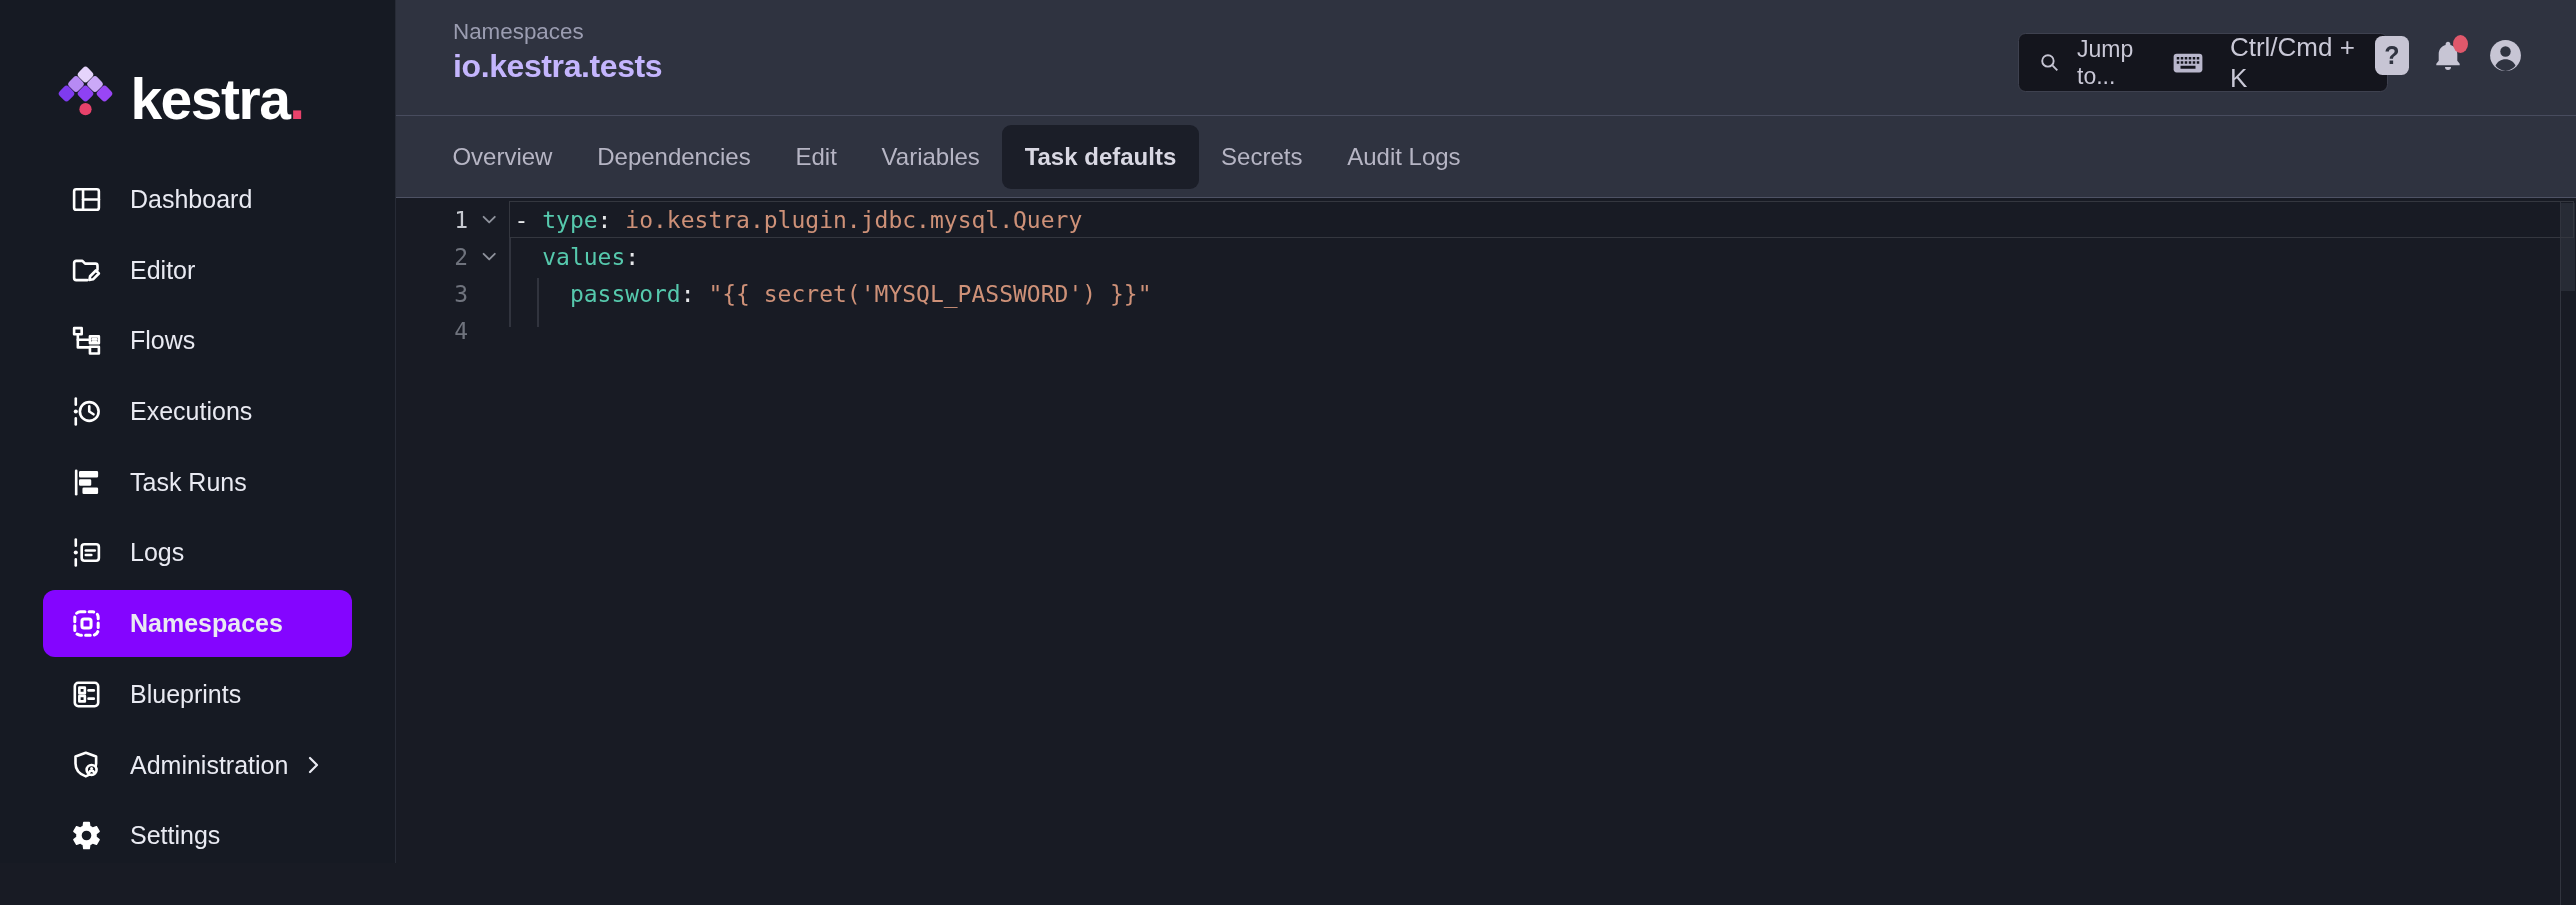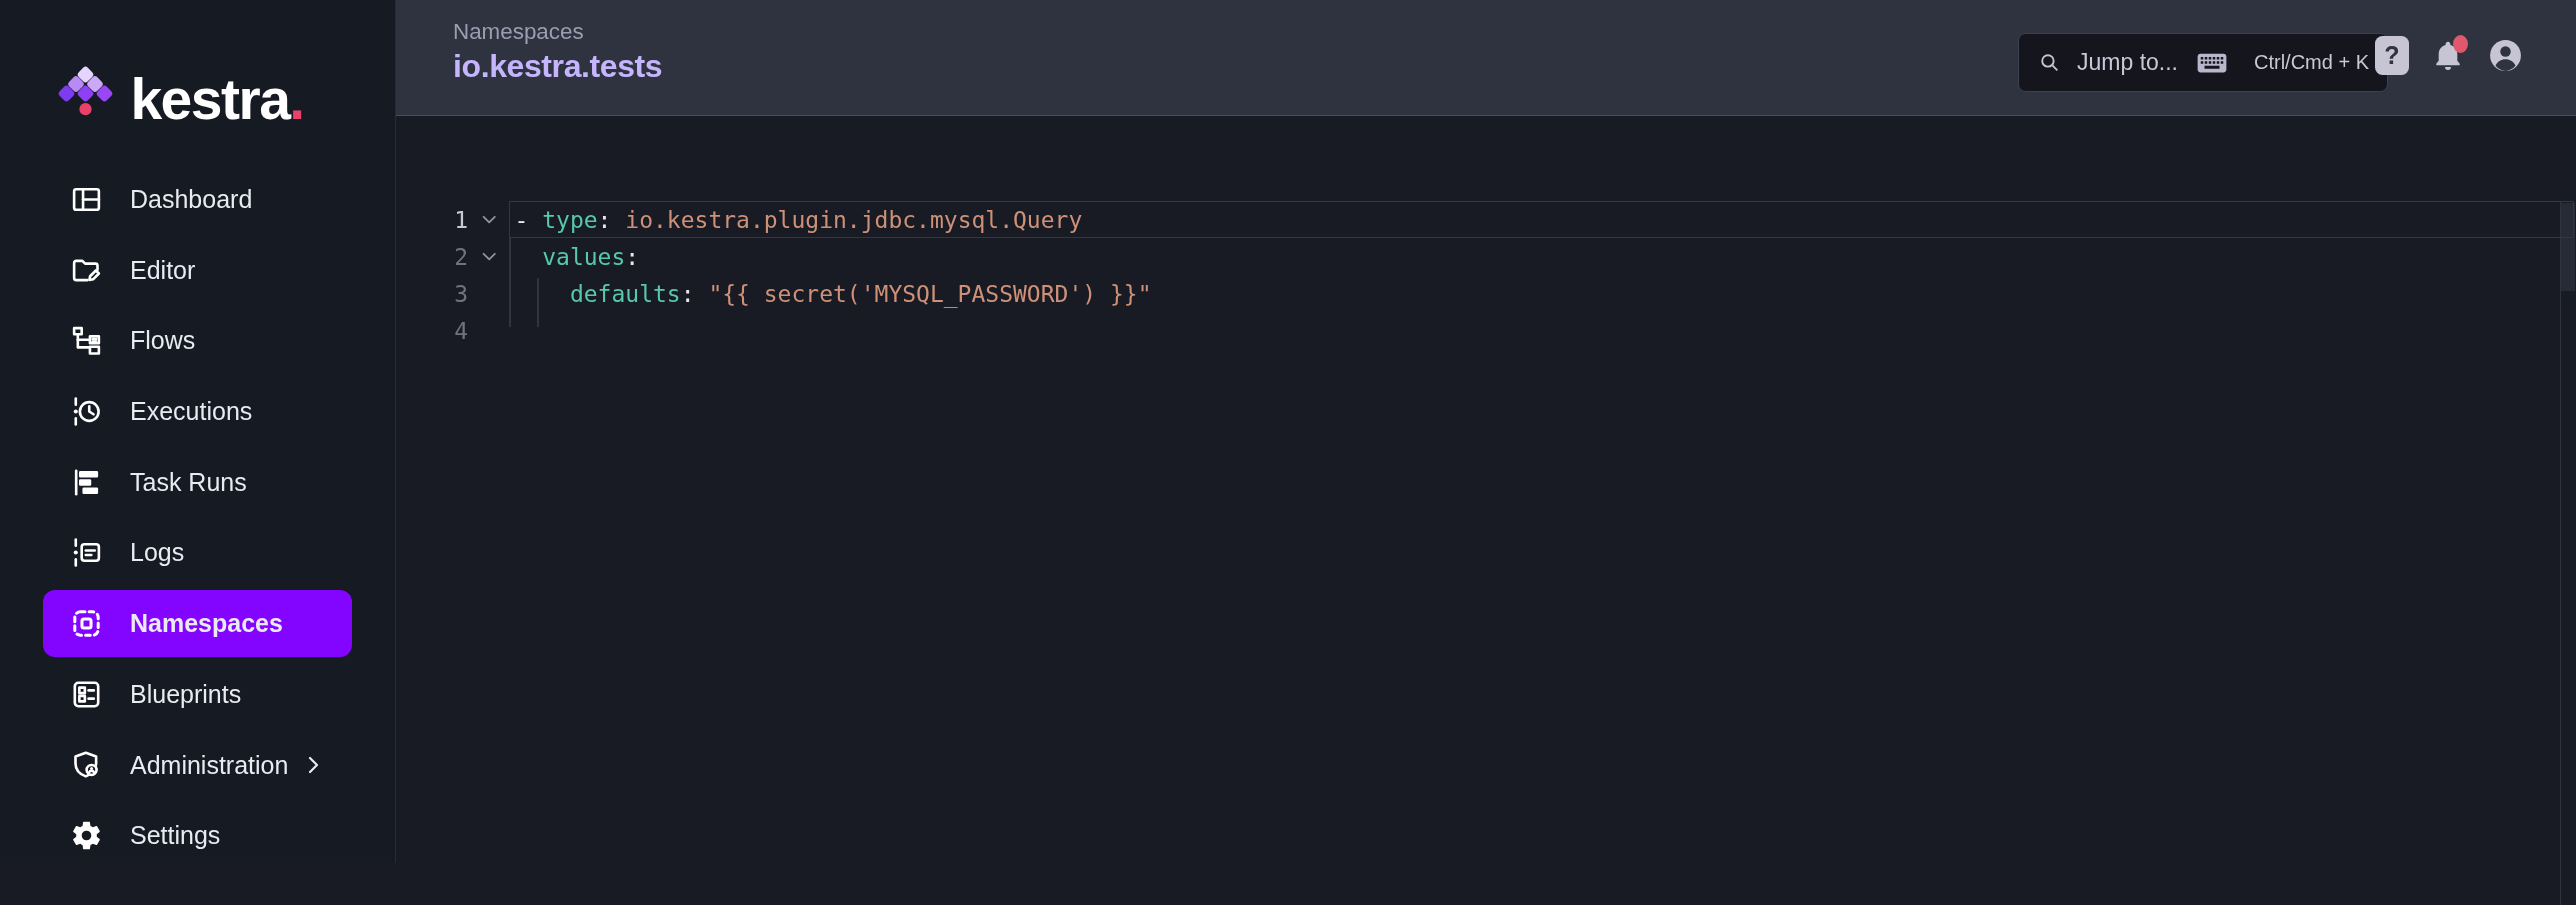--- a/index.html
+++ b/index.html
@@ -42,21 +42,21 @@
   .breadcrumb { position:absolute; left:57px; top:19.4px; font-size:22.4px; color:#9B9DB1; cursor:pointer; }
   .page-title { position:absolute; left:57px; top:48px; font-size:32px; font-weight:bold; color:#c4b5fd; letter-spacing:-0.4px; }
 
   .search-box {
     position:absolute; left:1622px; top:33px; width:370px; height:59px;
     background:#14151D; border:1.5px solid #3E414F; border-radius:7.5px;
     display:flex; align-items:center; padding:0 18px; cursor:text;
   }
   .search-box .sicon { display:flex; margin-right:15px; }
   .search-placeholder { font-size:23px; color:#C9C8D6; }
-  .search-shortcut { margin-left:auto; display:flex; align-items:center; gap:27px; font-size:20px; color:#C9C8D6; }
+  .search-shortcut { margin-left:auto; display:flex; align-items:center; gap:27px; font-size:26px; color:#C9C8D6; }
 
   .header-icons { position:absolute; right:52px; top:36px; display:flex; align-items:center; gap:21px; }
   .hicon { cursor:pointer; display:flex; align-items:center; justify-content:center; }
   .help-btn {
     width:34px; height:39px; border-radius:7.5px; background:#C7C5D4;
     color:#2F3340; font-size:25px; font-weight:bold;
   }
   .bell-wrap { position:relative; }
   .bell-wrap svg { width:36px; height:36px; }
   .bell-dot { position:absolute; right:-1.5px; top:-3px; width:15px; height:18px; border-radius:50%; background:#E0586B; }
@@ -296,20 +296,29 @@
             <svg viewBox="0 0 24 24">
               <circle cx="12" cy="12" r="10" fill="#C7C5D4"></circle>
               <circle cx="12" cy="9.4" r="3.4" fill="#2F3340"></circle>
               <path d="M5.5 18.6c1.2-2.6 3.6-4.1 6.5-4.1s5.3 1.5 6.5 4.1A9.9 9.9 0 0 1 12 22a9.9 9.9 0 0 1-6.5-3.4z" fill="#2F3340"></path>
             </svg>
           </span>
         </div>
       </div>
     </header>
 
+    <div class="tabbar" id="tab-root">
+        <div class="tab">Overview</div>
+        <div class="tab">Dependencies</div>
+        <div class="tab">Edit</div>
+        <div class="tab">Variables</div>
+        <div class="tab active">Task defaults</div>
+        <div class="tab">Secrets</div>
+        <div class="tab">Audit Logs</div>
+      </div>
 
     <div class="editor" id="editor-root">
       <div class="indent-guide guide-a"></div>
       <div class="indent-guide guide-b"></div>
       <div class="code-row current">
     <span class="gutter-num">1</span>
     <span class="fold-col">
             <svg viewBox="0 0 24 24" fill="none" stroke="#8D919B" stroke-width="2" stroke-linecap="round" stroke-linejoin="round">
               <polyline points="6,9.5 12,15.5 18,9.5"></polyline>
             </svg>
@@ -322,21 +331,21 @@
     <span class="fold-col">
             <svg viewBox="0 0 24 24" fill="none" stroke="#8D919B" stroke-width="2" stroke-linecap="round" stroke-linejoin="round">
               <polyline points="6,9.5 12,15.5 18,9.5"></polyline>
             </svg>
           </span>
     <span class="code-content"><span class="tok-plain">  </span><span class="tok-key">values</span><span class="tok-punct">:</span></span>
   </div>
         <div class="code-row">
     <span class="gutter-num">3</span>
     <span class="fold-col"></span>
-    <span class="code-content"><span class="tok-plain">    </span><span class="tok-key">defaults</span><span class="tok-punct">: </span><span class="tok-value">"{{ secret('MYSQL_PASSWORD') }}"</span></span>
+    <span class="code-content"><span class="tok-plain">    </span><span class="tok-key">password</span><span class="tok-punct">: </span><span class="tok-value">"{{ secret('MYSQL_PASSWORD') }}"</span></span>
   </div>
         <div class="code-row">
     <span class="gutter-num">4</span>
     <span class="fold-col"></span>
     <span class="code-content"></span>
   </div>
         <div class="scroll-track"></div>
       <div class="scroll-thumb"></div>
     </div>
 

